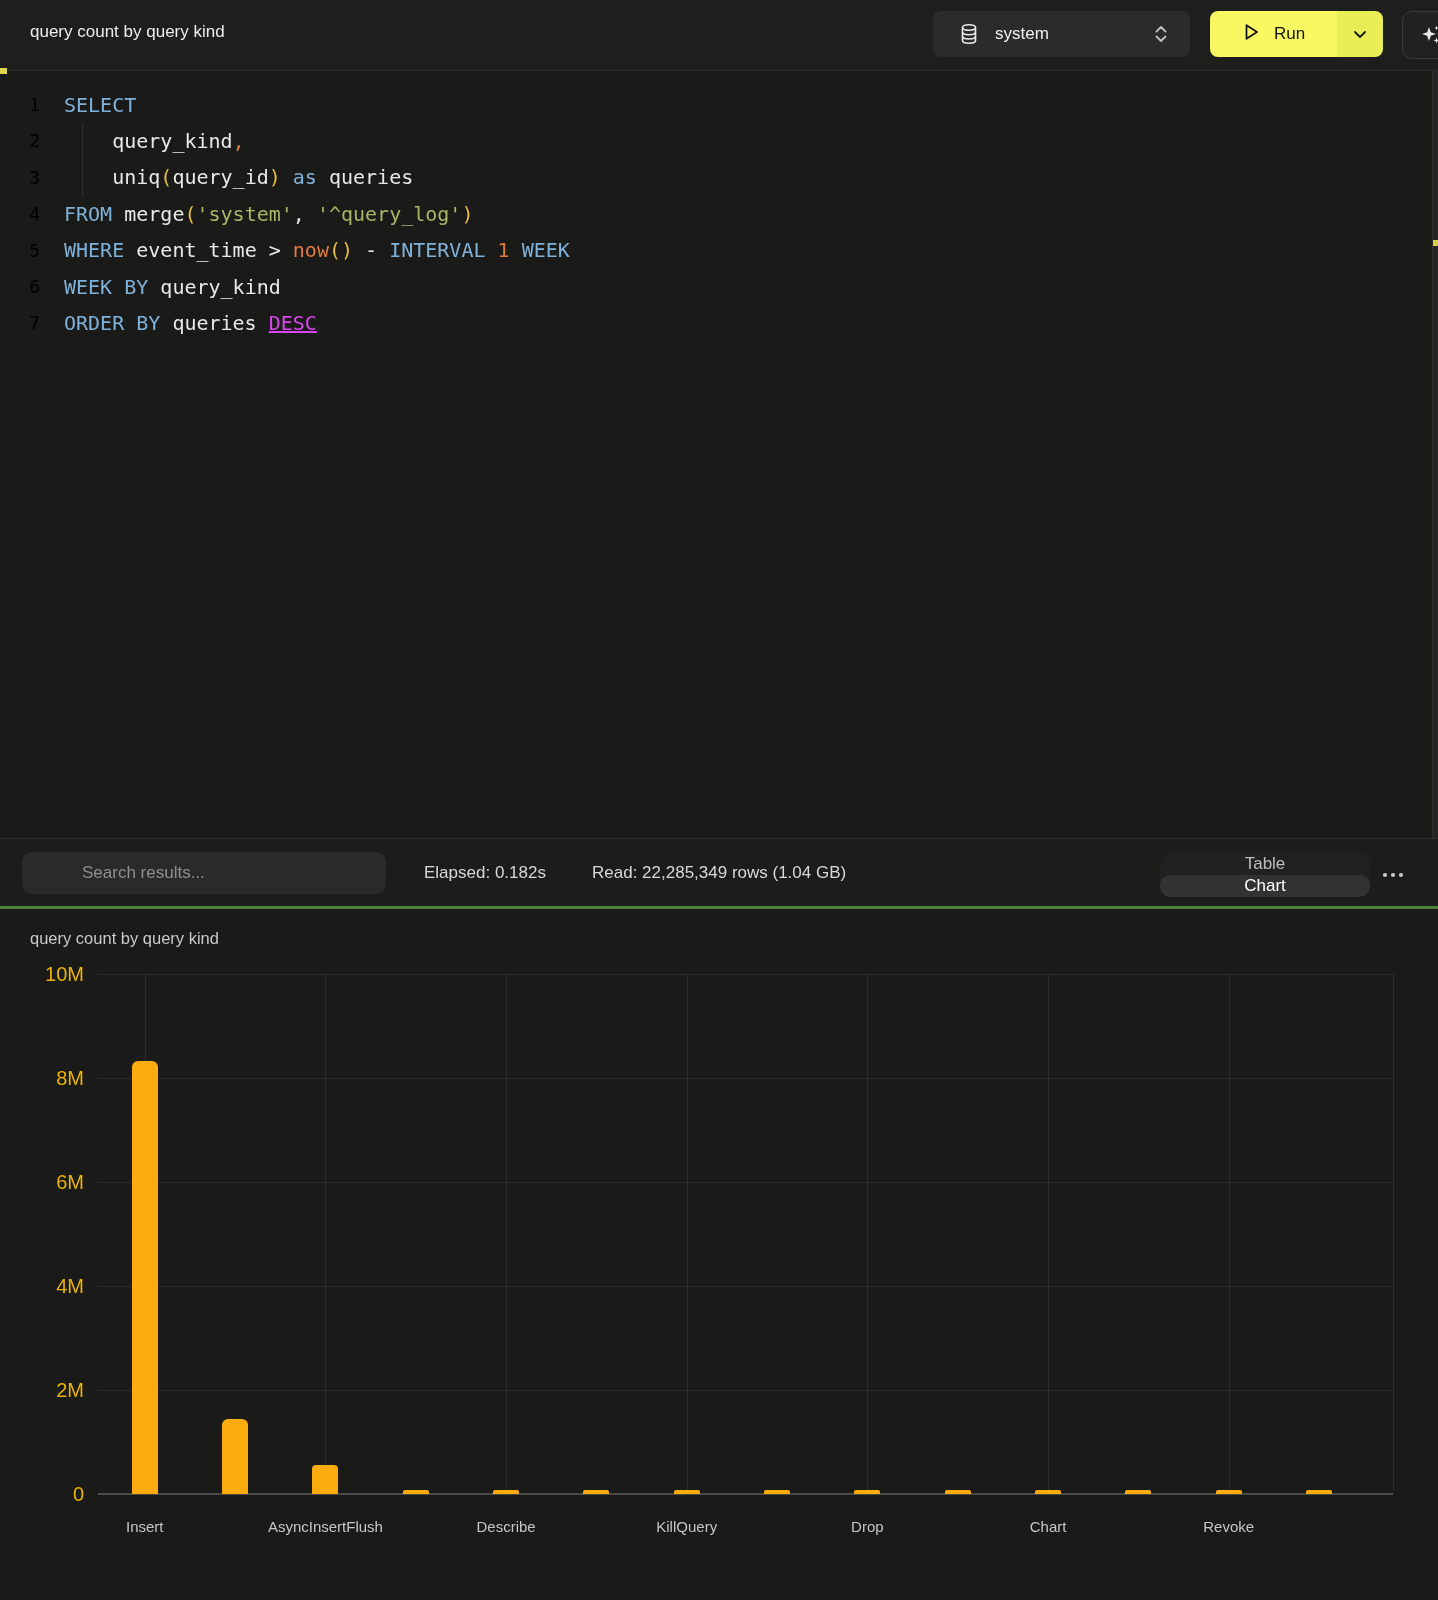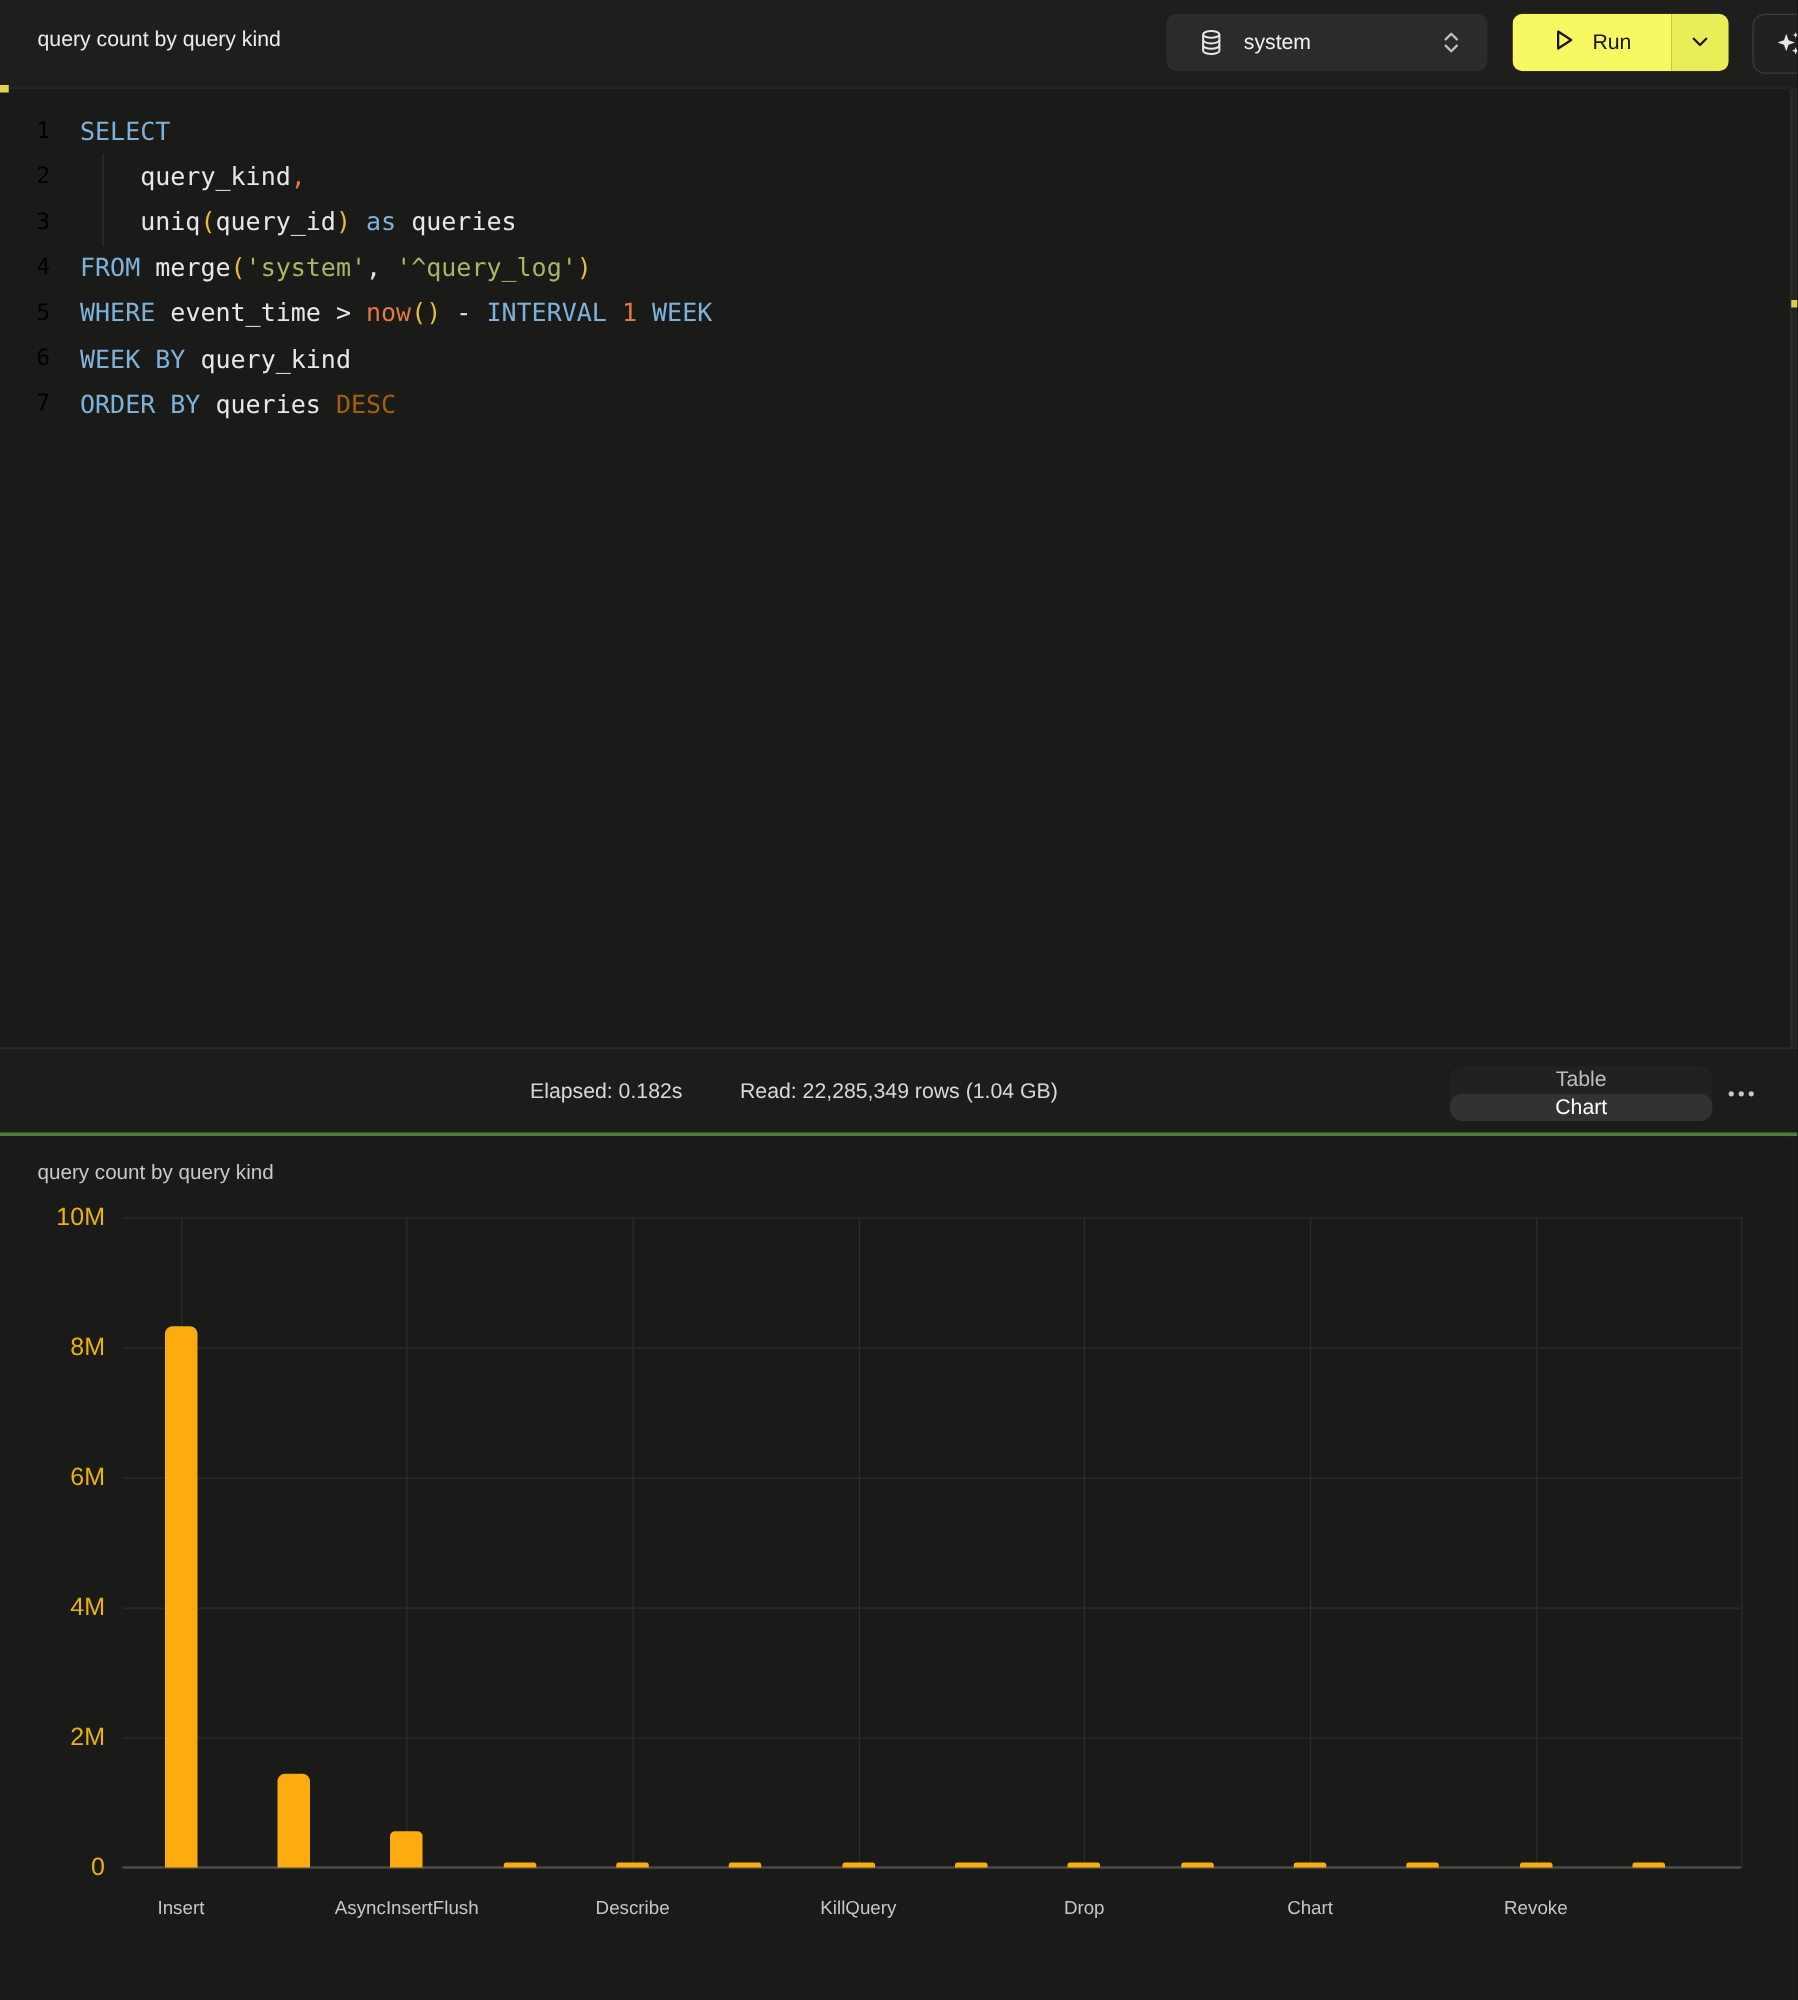--- a/index.html
+++ b/index.html
@@ -135,30 +135,39 @@
         <div class="code-line" style="top: 160.6px;">
           <div class="gutter">5</div>
           <div class="code"><span style="color: rgb(127, 178, 219);">WHERE</span><span style="color: rgb(232, 232, 230);"> </span><span style="color: rgb(232, 232, 230);">event_time</span><span style="color: rgb(232, 232, 230);"> &gt; </span><span style="color: rgb(226, 121, 63);">now</span><span style="color: rgb(229, 190, 60);">()</span><span style="color: rgb(232, 232, 230);"> - </span><span style="color: rgb(127, 178, 219);">INTERVAL</span><span style="color: rgb(232, 232, 230);"> </span><span style="color: rgb(226, 121, 63);">1</span><span style="color: rgb(232, 232, 230);"> </span><span style="color: rgb(127, 178, 219);">WEEK</span></div>
         </div>
         <div class="code-line" style="top: 197px;">
           <div class="gutter">6</div>
           <div class="code"><span style="color: rgb(127, 178, 219);">WEEK BY</span><span style="color: rgb(232, 232, 230);"> </span><span style="color: rgb(232, 232, 230);">query_kind</span></div>
         </div>
         <div class="code-line" style="top: 233.4px;">
           <div class="gutter">7</div>
-          <div class="code"><span style="color: rgb(127, 178, 219);">ORDER BY</span><span style="color: rgb(232, 232, 230);"> </span><span style="color: rgb(232, 232, 230);">queries</span><span style="color: rgb(232, 232, 230);"> </span><span style="color: #a16207;">DESC</span></div>
+          <div class="code"><span style="color: rgb(127, 178, 219);">ORDER BY</span><span style="color: rgb(232, 232, 230);"> </span><span style="color: rgb(232, 232, 230);">queries</span><span style="color: rgb(232, 232, 230);"> </span><span style="color: #d946ef; text-decoration: underline;">DESC</span></div>
         </div>
       </div>
   </div>
 
   <div class="scroll-strip">
     <div class="scroll-mark"></div>
   </div>
 
   <div class="toolbar">
+    <div class="search-wrap">
+      <svg width="19" height="19" viewBox="0 0 19 19" fill="none" stroke="#98989
+
+6" stroke-width="1.7" stroke-linecap="round">
+        <circle cx="8" cy="8" r="5.6"></circle>
+        <path d="M12.3 12.3 L16.5 16.5"></path>
+      </svg>
+      <input class="search-input" type="text" placeholder="Search results..." style="">
+    </div>
     <div class="stat elapsed">Elapsed: 0.182s</div>
     <div class="stat read">Read: 22,285,349 rows (1.04 GB)</div>
     <div class="view-toggle" id="view-toggle">
         <div class="toggle-seg">Table</div>
         <div class="toggle-seg selected">Chart</div>
       </div>
     <div class="more-btn">
       <svg width="22" height="6" viewBox="0 0 22 6" fill="#c8c8c6">
         <circle cx="3" cy="3" r="2.1"></circle>
           <circle cx="11" cy="3" r="2.1"></circle>

